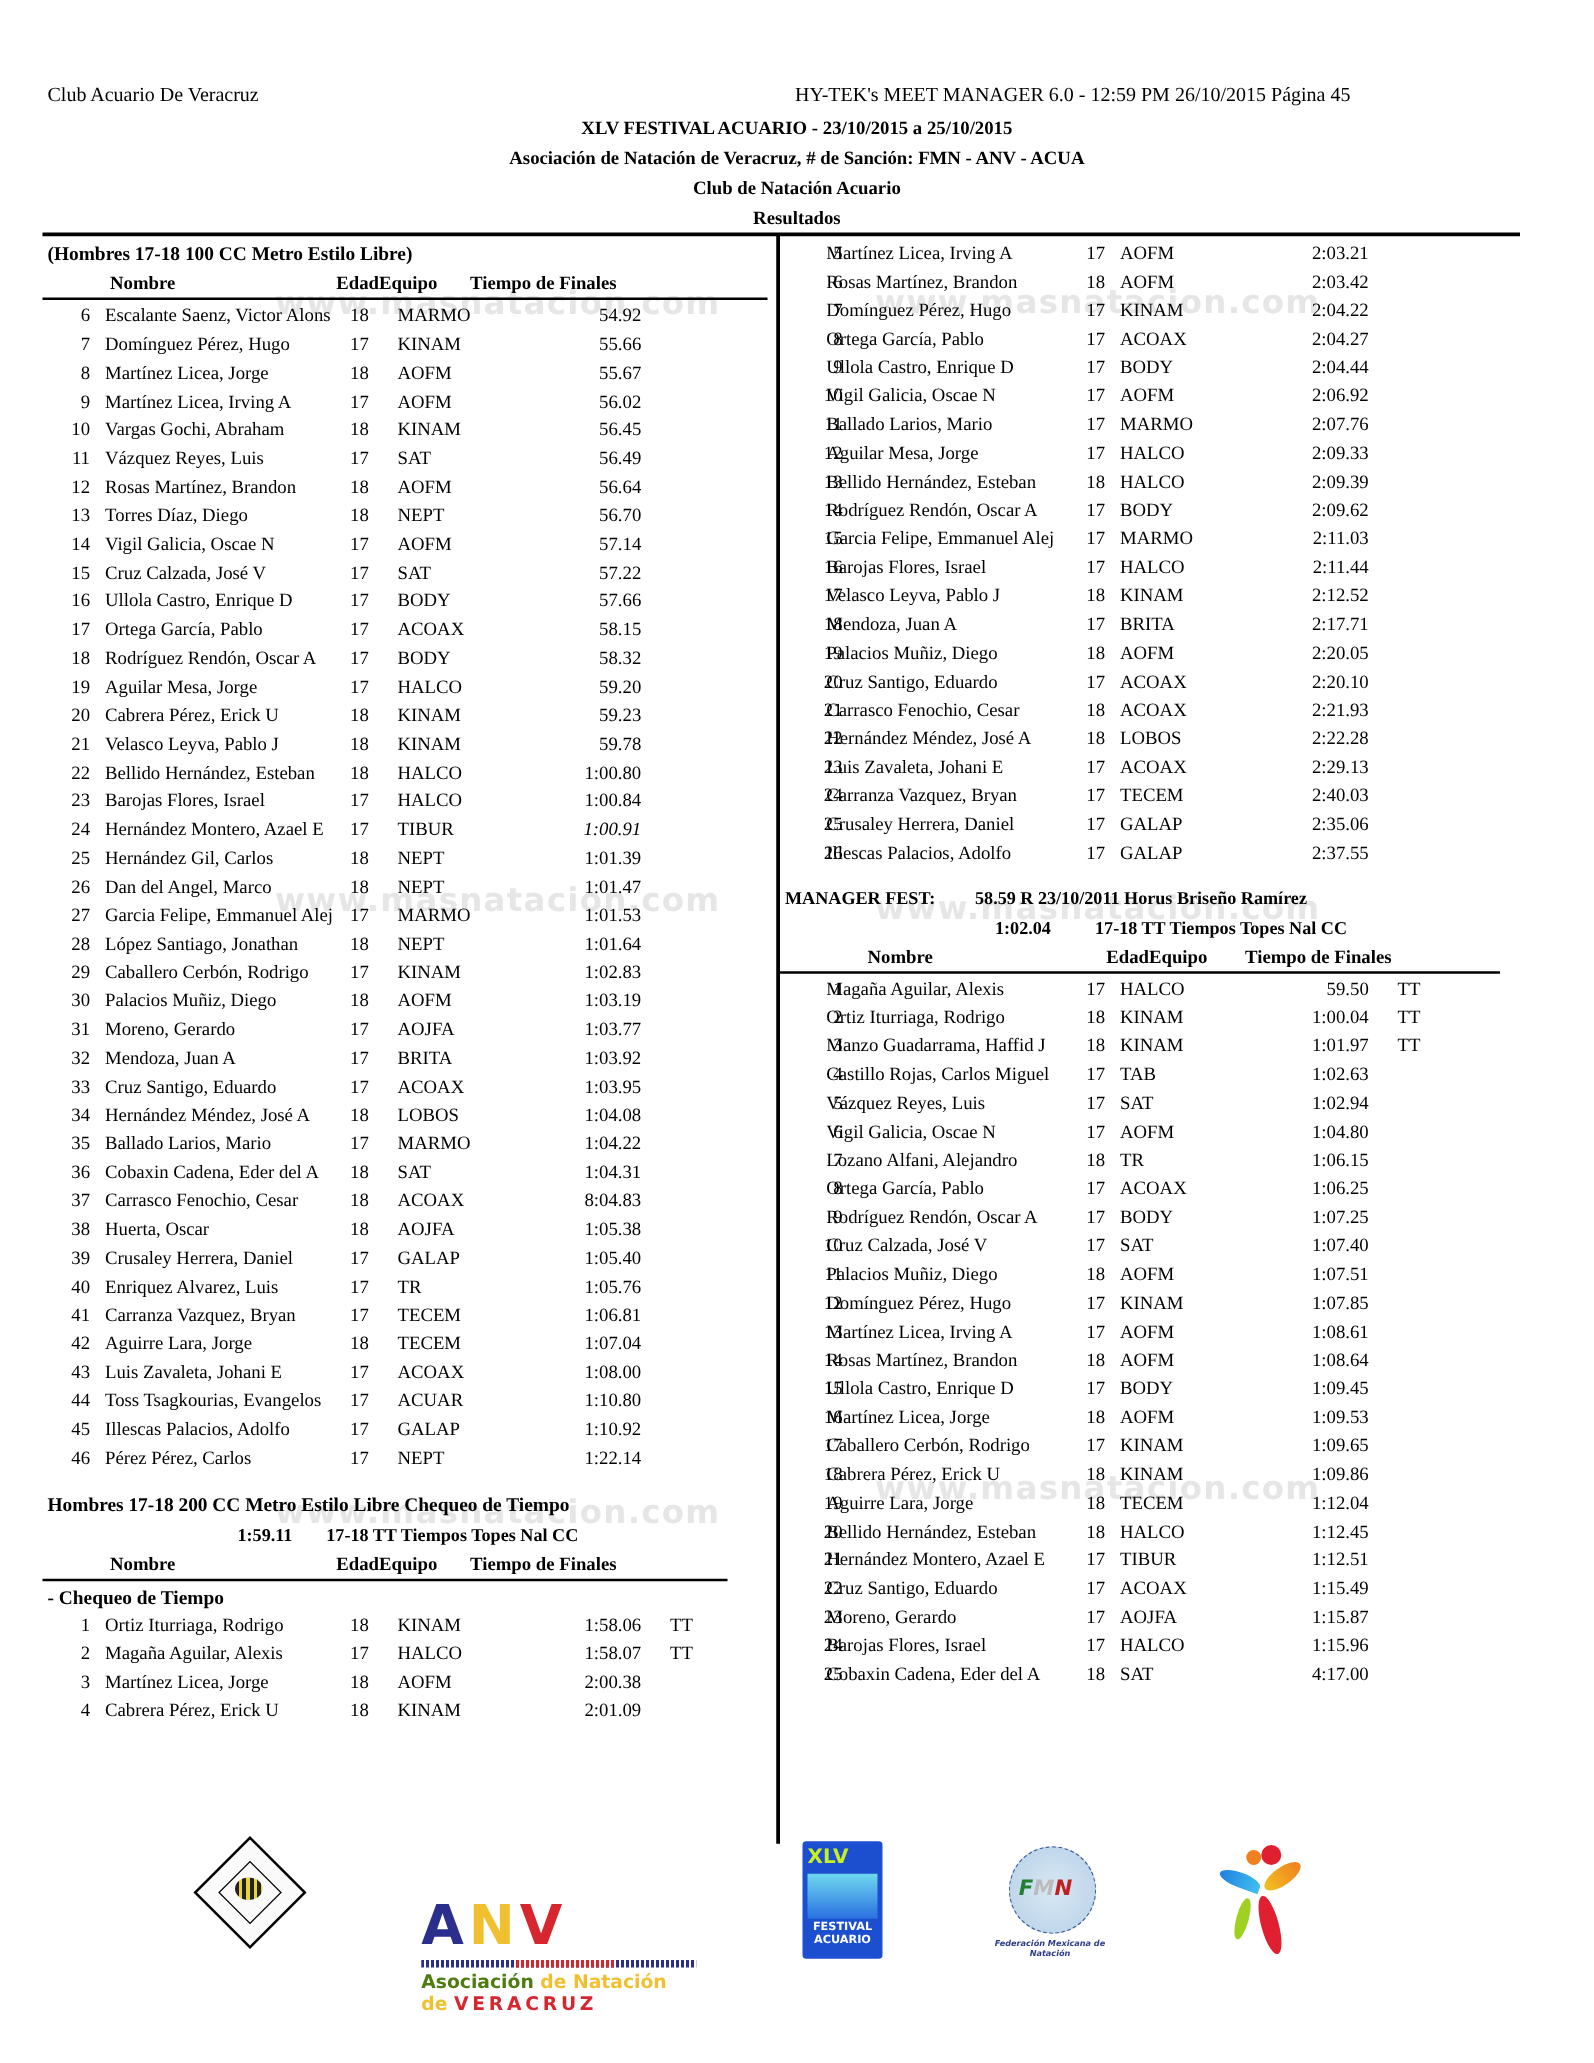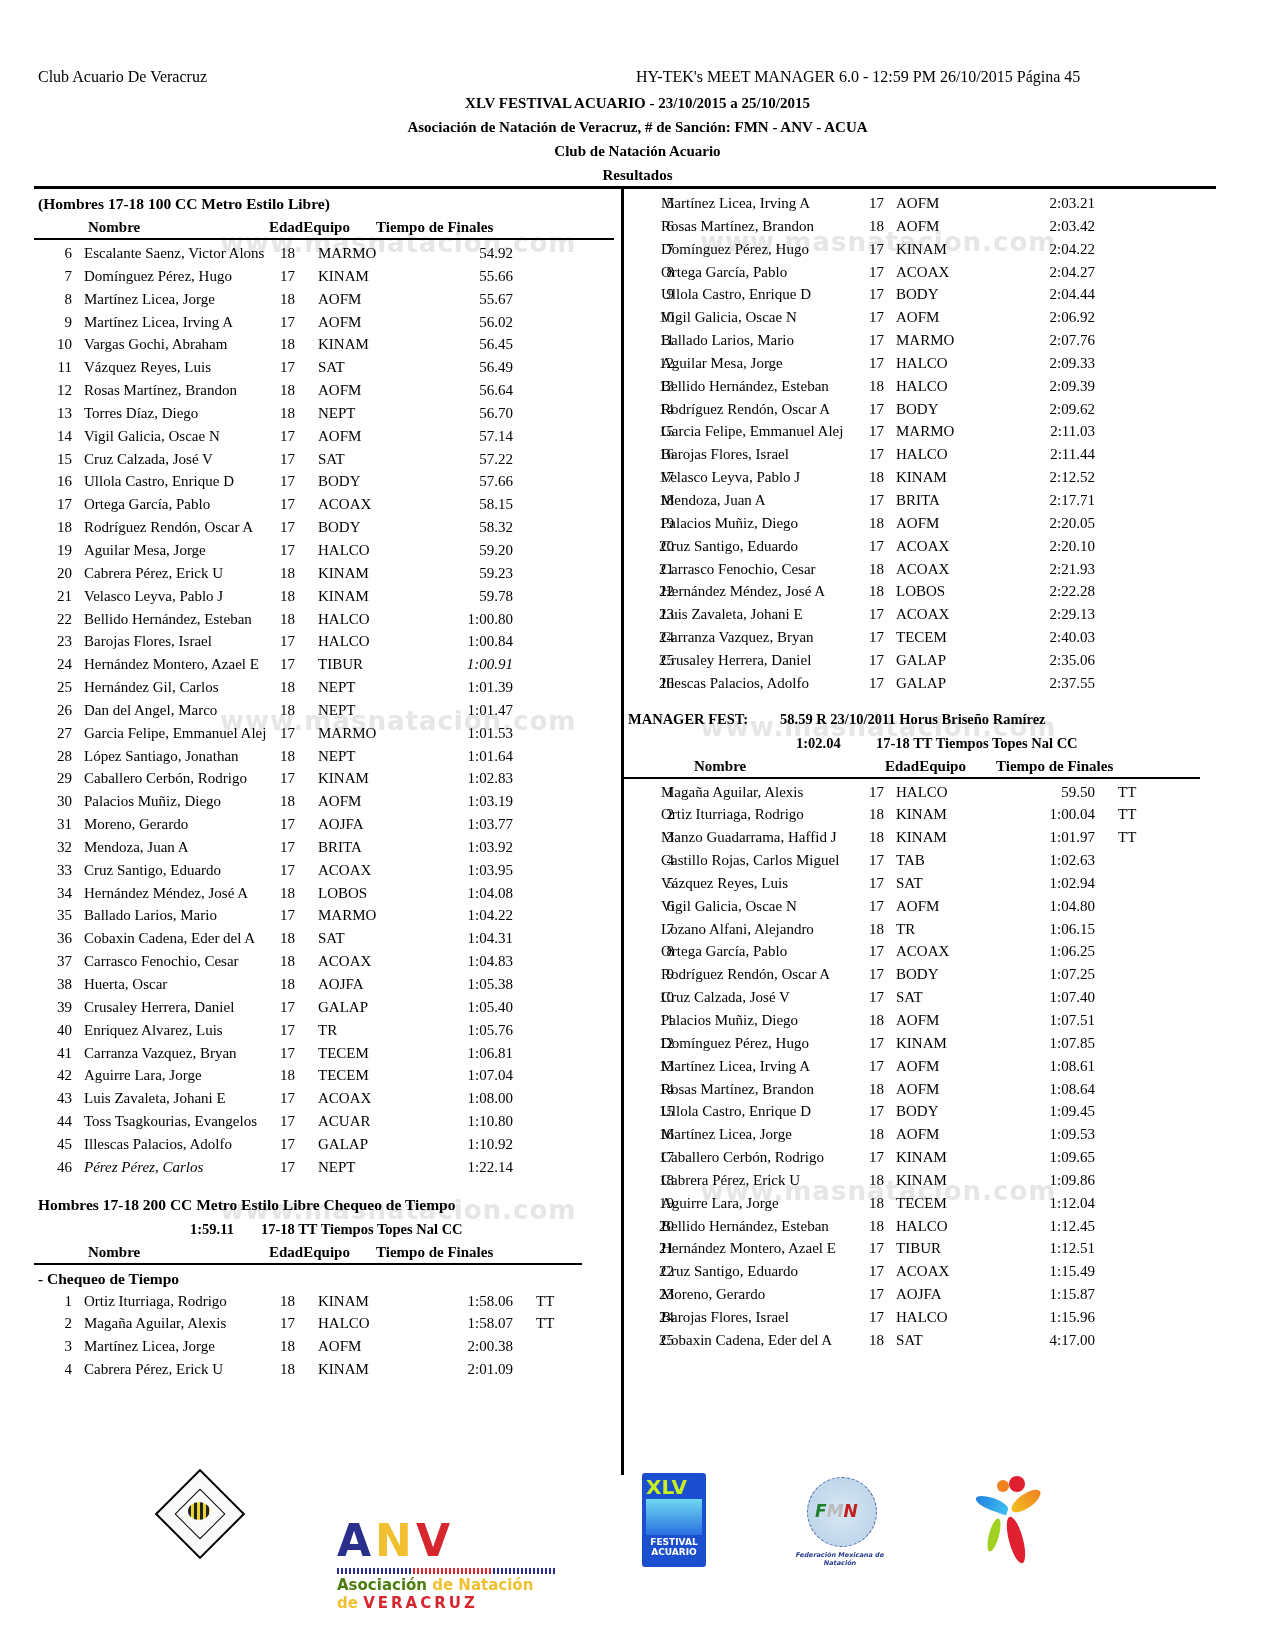--- a/index.html
+++ b/index.html
@@ -57,21 +57,21 @@
   .anv-n { color: #f0c030; }
   .anv-v { color: #d8262e; }
   .anv-bar { position: absolute; left: 4px; top: 50px; width: 220px; height: 6px;
              background: repeating-linear-gradient(90deg, #2a2e8c 0 2px, transparent 2px 4px); }
   .anv-bar2 { position: absolute; left: 80px; top: 50px; width: 80px; height: 6px;
              background: repeating-linear-gradient(90deg, #d8262e 0 2px, transparent 2px 4px); }
   .anv-l1 { position: absolute; left: 4px; top: 58px; font-family: "DejaVu Sans", sans-serif; font-weight: bold; font-size: 15px; white-space: nowrap; }
   .anv-l2 { position: absolute; left: 4px; top: 76px; font-family: "DejaVu Sans", sans-serif; font-weight: bold; font-size: 15px; white-space: nowrap; }
   .blue { color: #4d7c0f; } .yel { color: #f0c030; } .red { color: #d8262e; }
   .logo-xlv { left: 642px; top: 1473px; width: 64px; height: 94px; background: #1c4fd0; border-radius: 3px; overflow: hidden; }
-  .xlv-top { position: absolute; left: 4px; top: 2px; color: #c8f020; font-family: "DejaVu Sans", sans-serif; font-weight: bold; font-size: 20px; }
+  .xlv-top { position: absolute; left: 4px; top: 2px; color: #c8f020; font-family: "DejaVu Sans", sans-serif; font-weight: bold; font-size: 16px; }
   .xlv-mid { position: absolute; left: 4px; top: 26px; width: 56px; height: 36px; background: linear-gradient(180deg, #6fd8f0, #2a70e0); }
   .xlv-bot { position: absolute; left: 2px; top: 64px; width: 60px; text-align: center; color: #fff; font-family: "DejaVu Sans", sans-serif; font-size: 9px; line-height: 10px; font-weight: bold; }
   .logo-fmn { left: 785px; top: 1475px; width: 110px; height: 90px; }
   .fmn-circle { position: absolute; left: 22px; top: 2px; width: 68px; height: 68px; border-radius: 50%;
                 background: radial-gradient(circle, #d8e8f4 0%, #b6cfe6 100%); border: 1px dashed #4060a0; }
   .fmn-txt { position: absolute; left: 30px; top: 26px; font-family: "DejaVu Sans", sans-serif; font-weight: bold; font-style: italic; font-size: 17px; }
   .fmn-f { color: #208030; } .fmn-m { color: #bbb; } .fmn-n { color: #c02020; }
   .fmn-cap { position: absolute; left: 0; top: 76px; width: 110px; text-align: center; font-family: "DejaVu Sans", sans-serif;
              font-size: 6.5px; font-weight: bold; font-style: italic; color: #2a3c8c; }
   .logo-person { left: 975px; top: 1476px; width: 70px; height: 90px; }
@@ -358,21 +358,21 @@
         <span class="c-age" style="left: 242px;">18</span>
         <span class="c-team" style="left: 280px;">SAT</span>
         <span class="c-time" style="left: 380px; width: 95px;">1:04.31</span>
         <span class="c-note" style="left: 498px;"></span>
       </div>
       <div class="row">
         <span class="c-place" style="left: 0px;">37</span>
         <span class="c-name" style="left: 46px; width: 190px;">Carrasco Fenochio, Cesar</span>
         <span class="c-age" style="left: 242px;">18</span>
         <span class="c-team" style="left: 280px;">ACOAX</span>
-        <span class="c-time" style="left: 380px; width: 95px;">1:04.83</span>
+        <span class="c-time" style="left: 380px; width: 95px;">8:04.83</span>
         <span class="c-note" style="left: 498px;"></span>
       </div>
       <div class="row">
         <span class="c-place" style="left: 0px;">38</span>
         <span class="c-name" style="left: 46px; width: 190px;">Huerta, Oscar</span>
         <span class="c-age" style="left: 242px;">18</span>
         <span class="c-team" style="left: 280px;">AOJFA</span>
         <span class="c-time" style="left: 380px; width: 95px;">1:05.38</span>
         <span class="c-note" style="left: 498px;"></span>
       </div>
@@ -427,21 +427,21 @@
       <div class="row">
         <span class="c-place" style="left: 0px;">45</span>
         <span class="c-name" style="left: 46px; width: 190px;">Illescas Palacios, Adolfo</span>
         <span class="c-age" style="left: 242px;">17</span>
         <span class="c-team" style="left: 280px;">GALAP</span>
         <span class="c-time" style="left: 380px; width: 95px;">1:10.92</span>
         <span class="c-note" style="left: 498px;"></span>
       </div>
       <div class="row">
         <span class="c-place" style="left: 0px;">46</span>
-        <span class="c-name" style="left: 46px; width: 190px; font-style: italic;">Pérez Pérez, Carlos</span>
+        <span class="c-name" style="left: 46px; width: 190px;">Pérez Pérez, Carlos</span>
         <span class="c-age" style="left: 242px;">17</span>
         <span class="c-team" style="left: 280px;">NEPT</span>
         <span class="c-time" style="left: 380px; width: 95px;">1:22.14</span>
         <span class="c-note" style="left: 498px;"></span>
       </div>
     </div>
 
   <div class="gap"></div>
   <div class="ev-title">Hombres 17-18 200 CC Metro Estilo Libre Chequeo de Tiempo</div>
   <div class="ev-sub">

